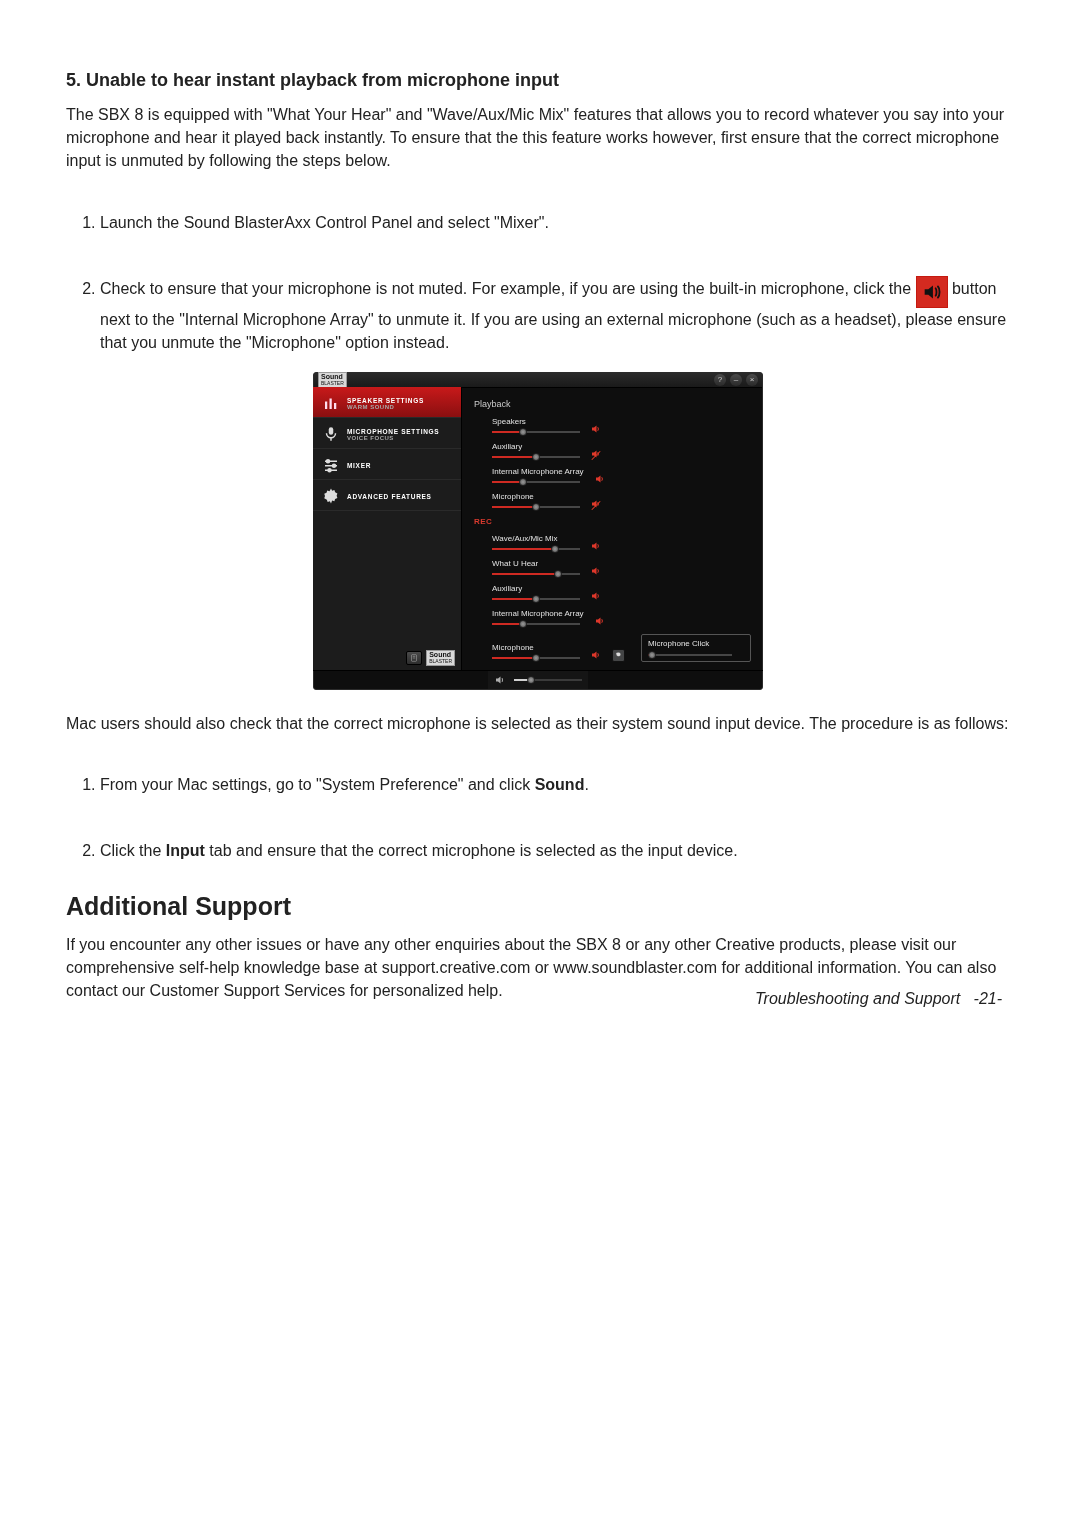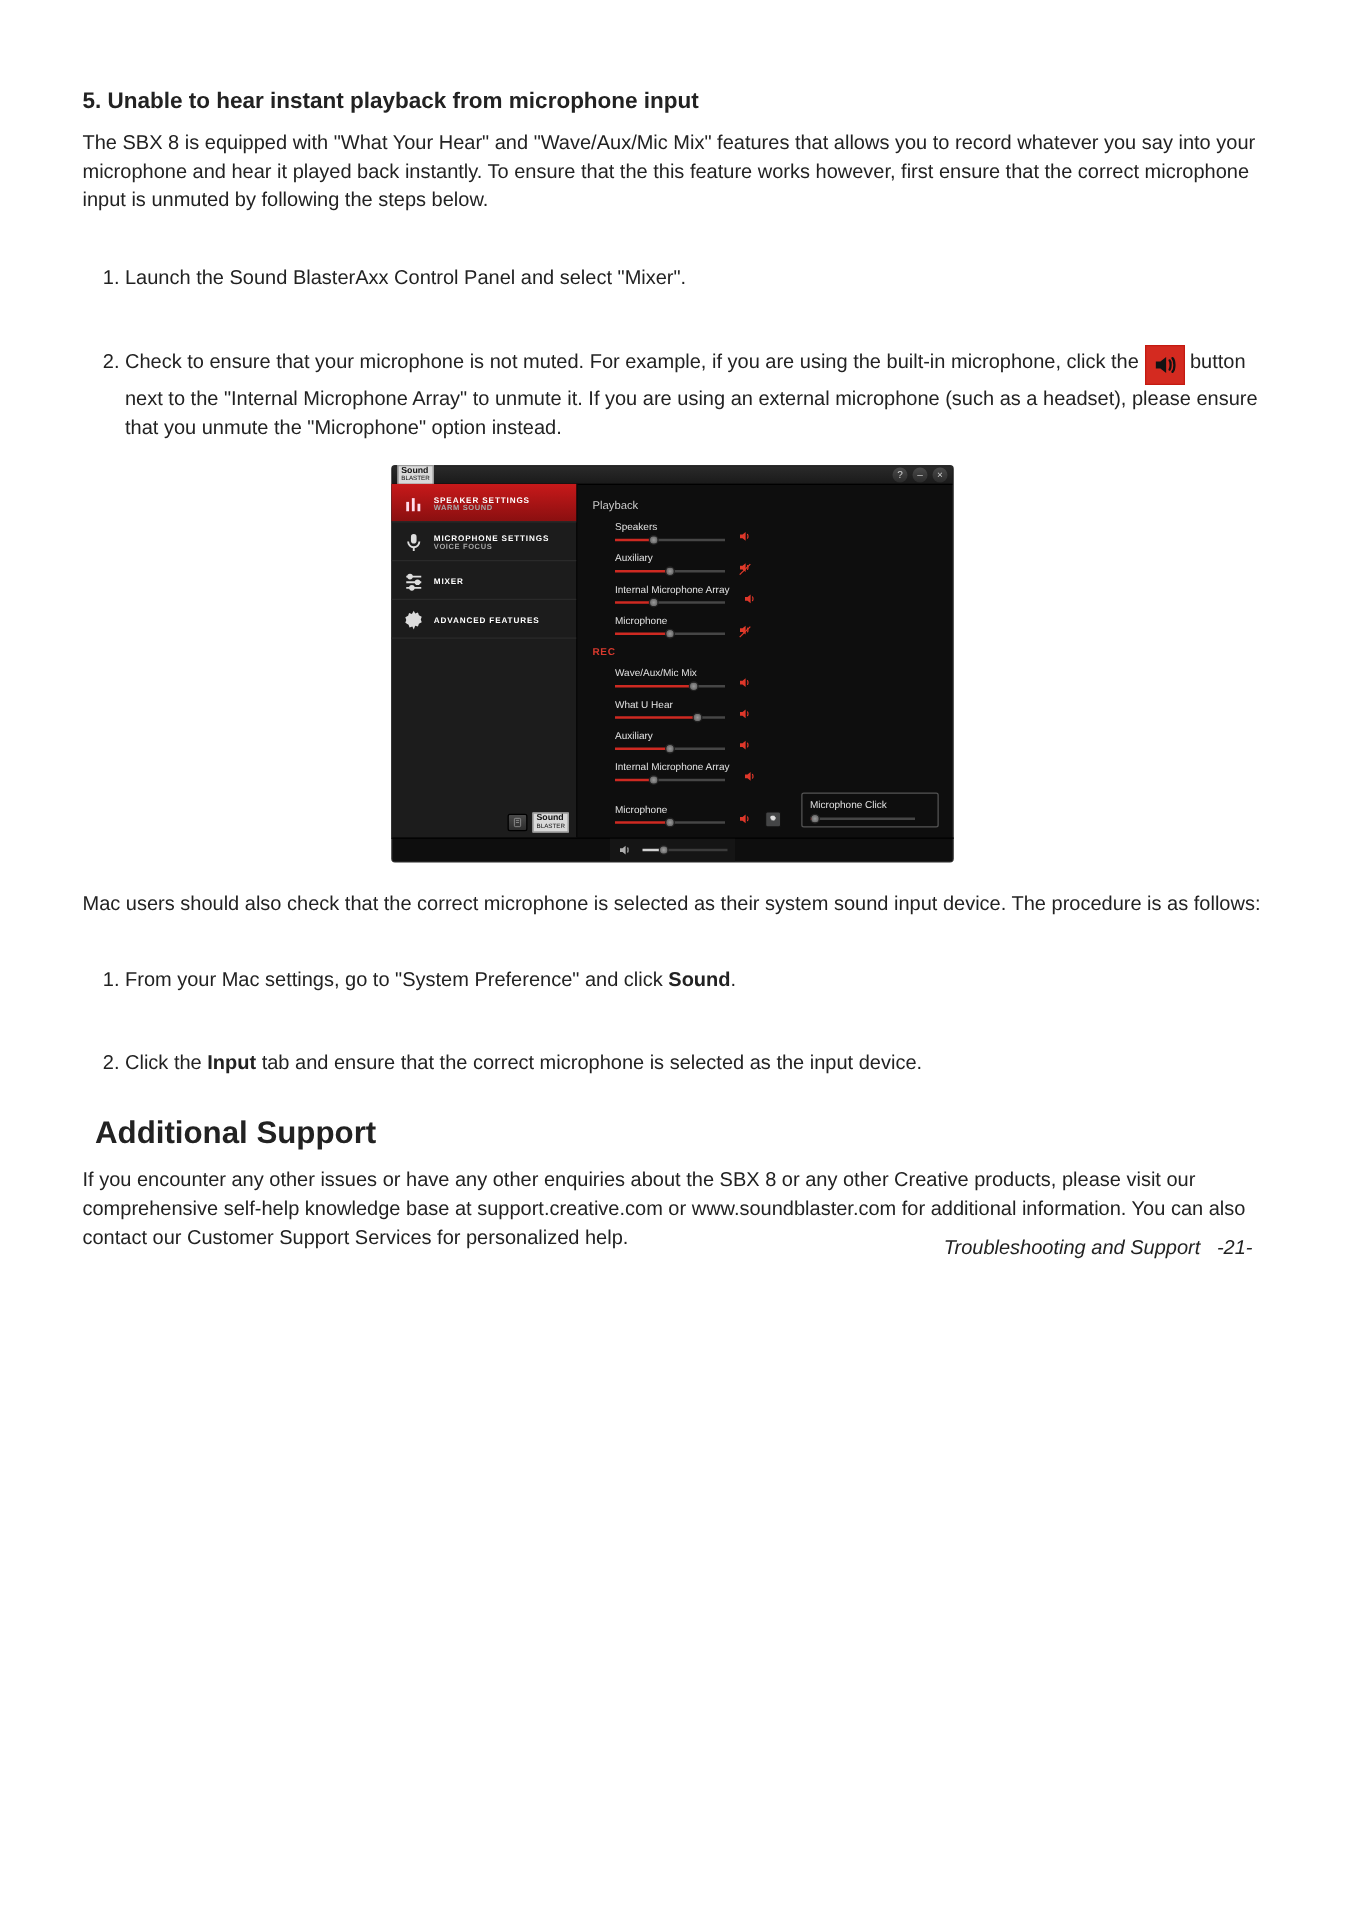--- a/index.html
+++ b/index.html
@@ -41,21 +41,21 @@
     align-items: center;
     justify-content: center;
     color: #0b0b0b;
     font-size: 14px;
   }
   .inline-mute-icon svg { width: 22px; height: 22px; }
 
   .h2 {
     font-size: 25px;
     font-weight: 700;
-    margin: 26px 10px 12px;
+    margin: 26px 0 12px;
   }
 
   .footer-line {
     position: absolute;
     bottom: 40px;
     right: 78px;
     font-style: italic;
     font-size: 16px;
   }
 

